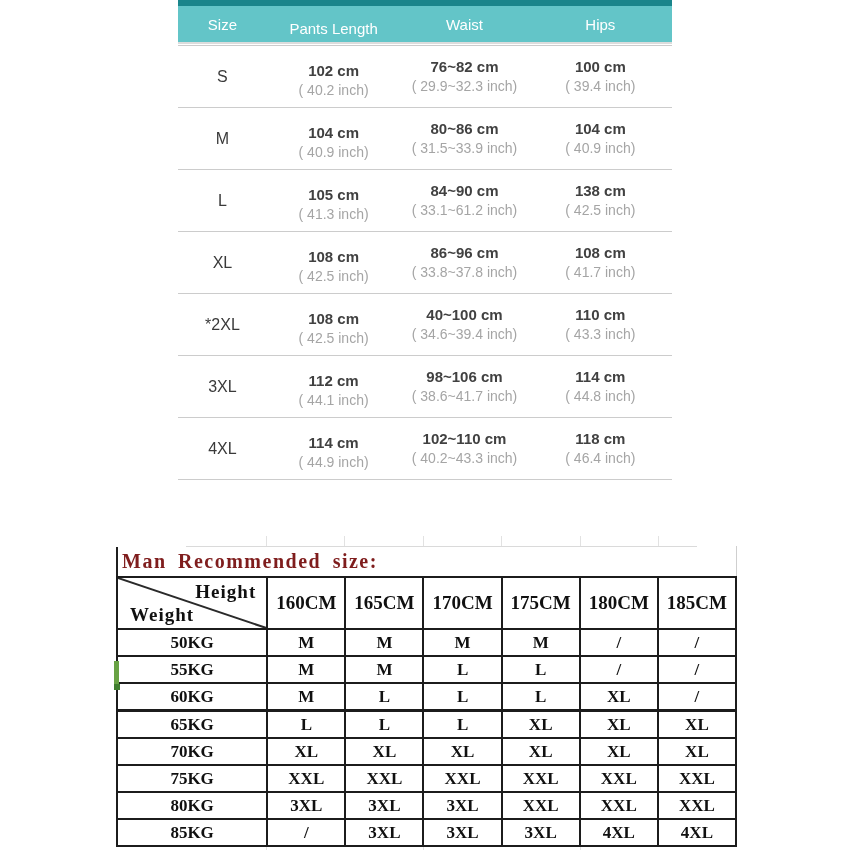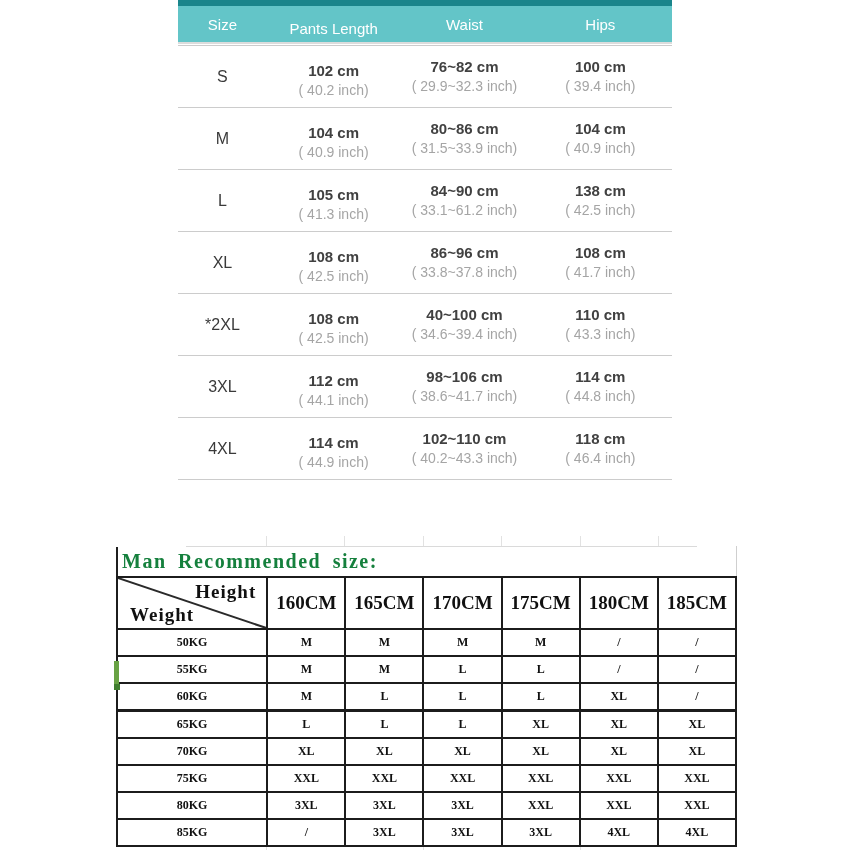--- a/index.html
+++ b/index.html
@@ -31,30 +31,30 @@
   .inch-line{font-size:14px;color:#a5a5a5;line-height:19px;}
 
   
   .hline-faint{position:absolute;height:1px;background:#dadada;}
   .vstub{position:absolute;width:1px;background:#e2e2e2;}
 
   
   #man-section{position:absolute;left:116px;top:547px;width:621px;}
   .man-title{
     border-left:2px solid #1f1f1f;height:29px;display:flex;align-items:center;
-    font-family:"Liberation Serif", serif;font-weight:bold;font-size:20px;color:#15803d;
+    font-family:"Liberation Serif", serif;font-weight:bold;font-size:20px;color:#7f1d1d;
     padding-left:4px;letter-spacing:1.5px;word-spacing:5px;text-align:center;
   }
   table.man{
     border-collapse:collapse;width:621px;table-layout:fixed;
     font-family:"Liberation Serif", serif;font-weight:bold;color:#101010;
   }
   table.man td,table.man th{border:2px solid #1c1c1c;text-align:center;padding:0;background:#ffffff;}
   table.man th{height:50px;font-size:19px;font-weight:bold;}
-  table.man td{height:25px;font-size:12px;text-align:center;}
+  table.man td{height:25px;font-size:17px;text-align:center;}
   col.w-weight{width:150px;}
   col.w-cm{width:78px;}
   .corner-cell{position:relative;}
   .corner-cell svg{position:absolute;left:0;top:0;width:100%;height:100%;}
   .corner-top{position:absolute;top:3px;right:10px;font-size:19px;letter-spacing:1px;}
   .corner-bottom{position:absolute;bottom:2px;left:12px;font-size:19px;letter-spacing:1px;}
   tr.thick-bottom td{border-bottom-width:3px;}
 
   
   #green-mark{position:absolute;left:114px;top:661px;width:5px;height:23px;background:#68a244;}

